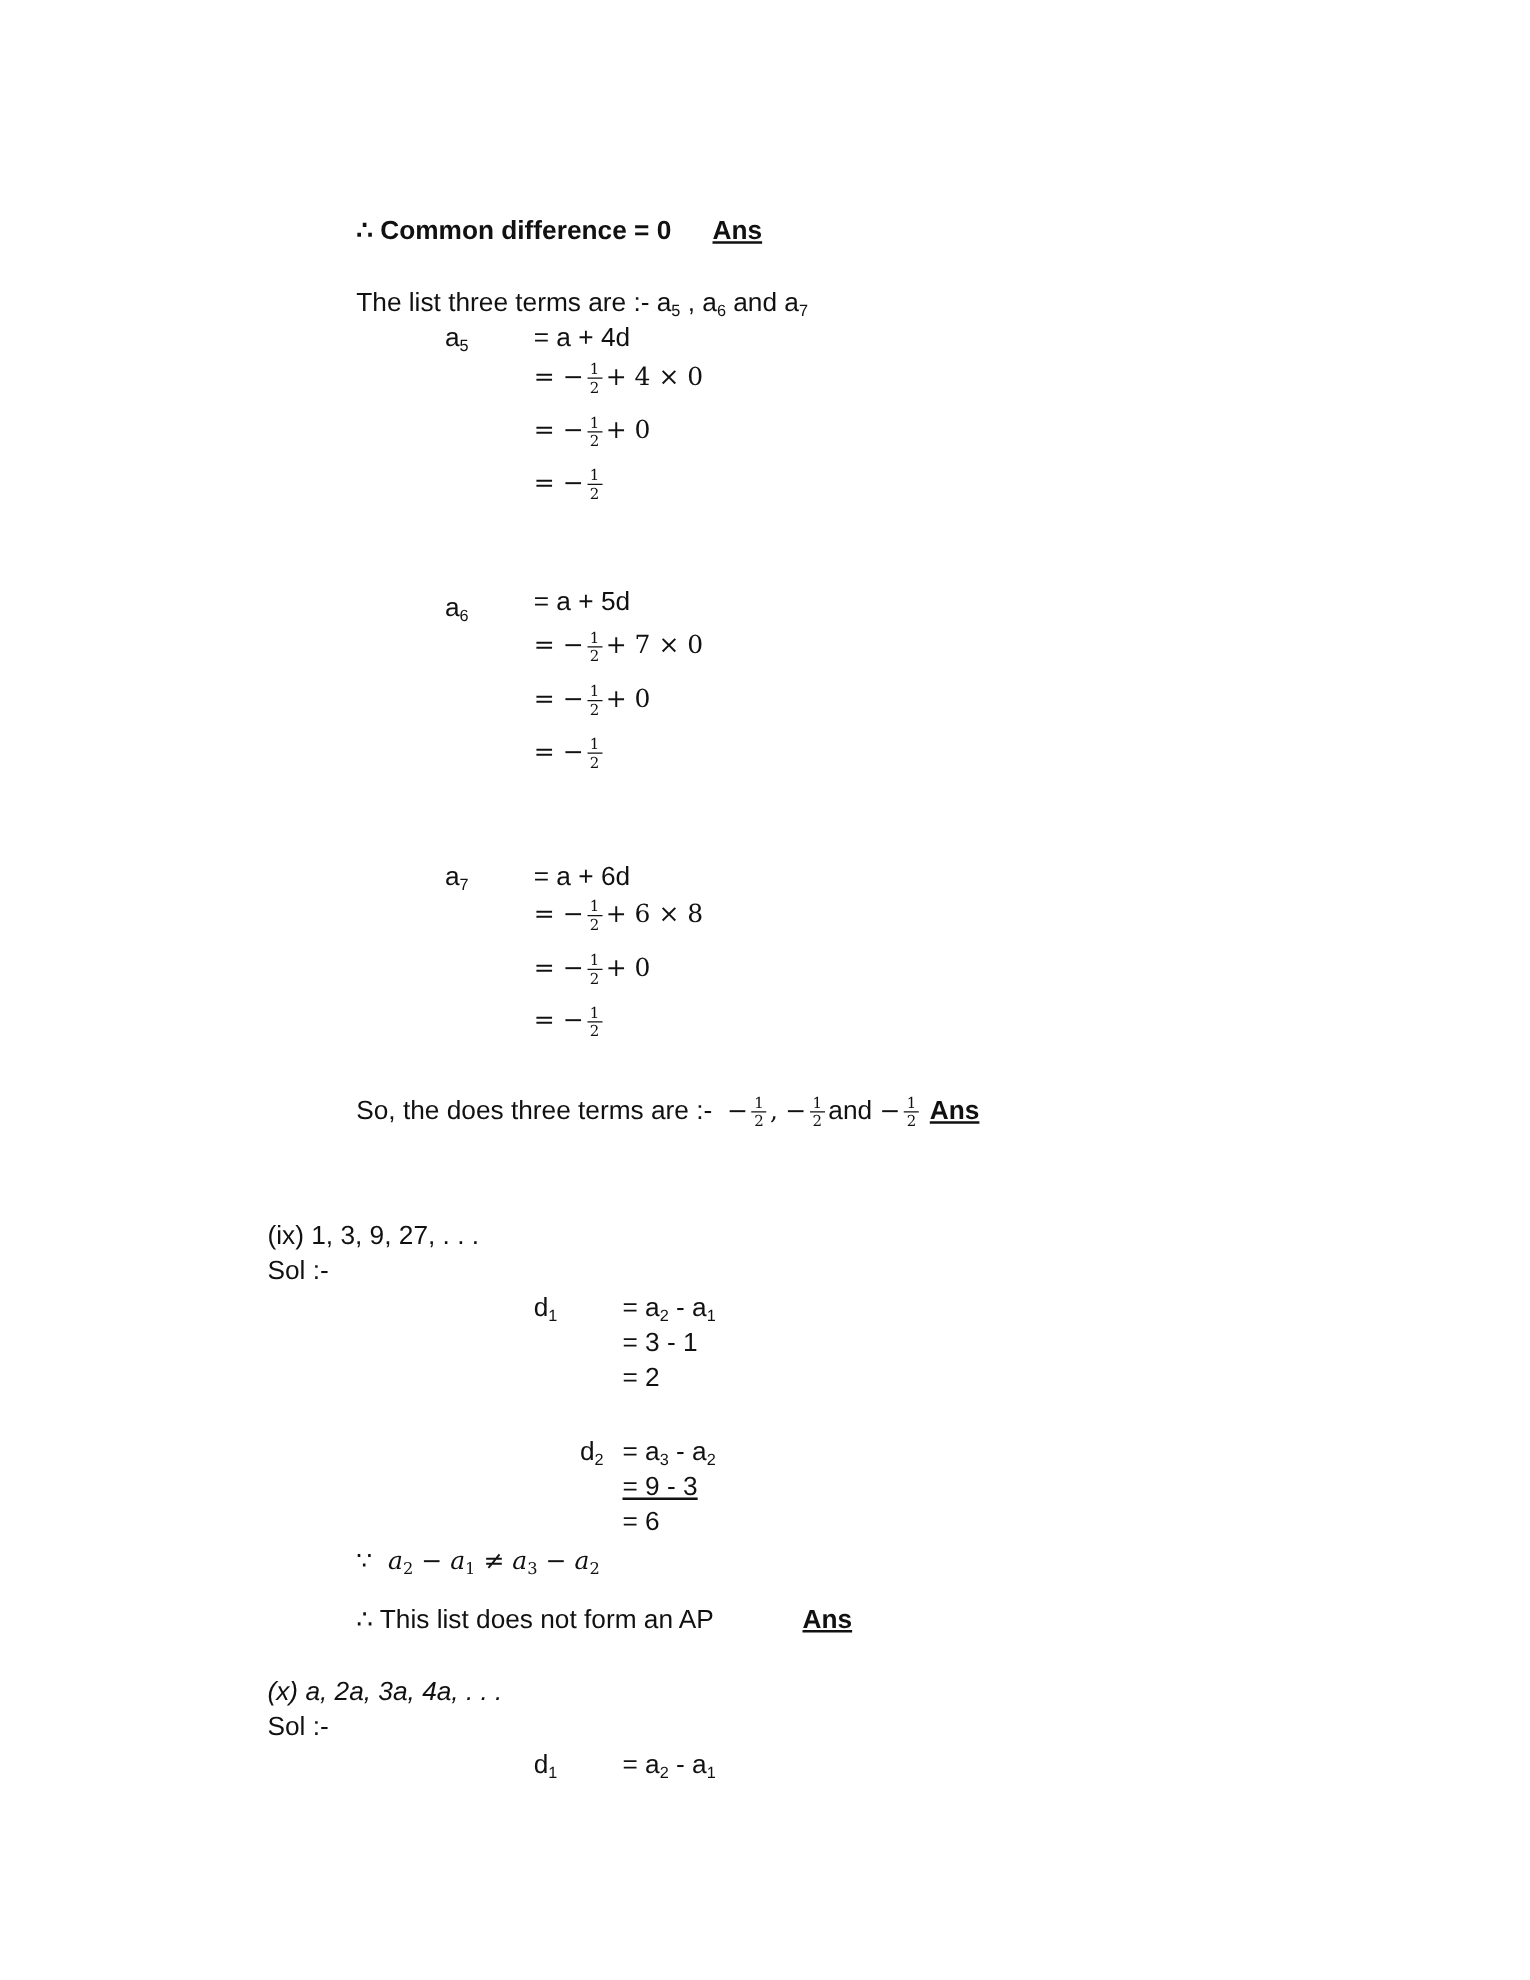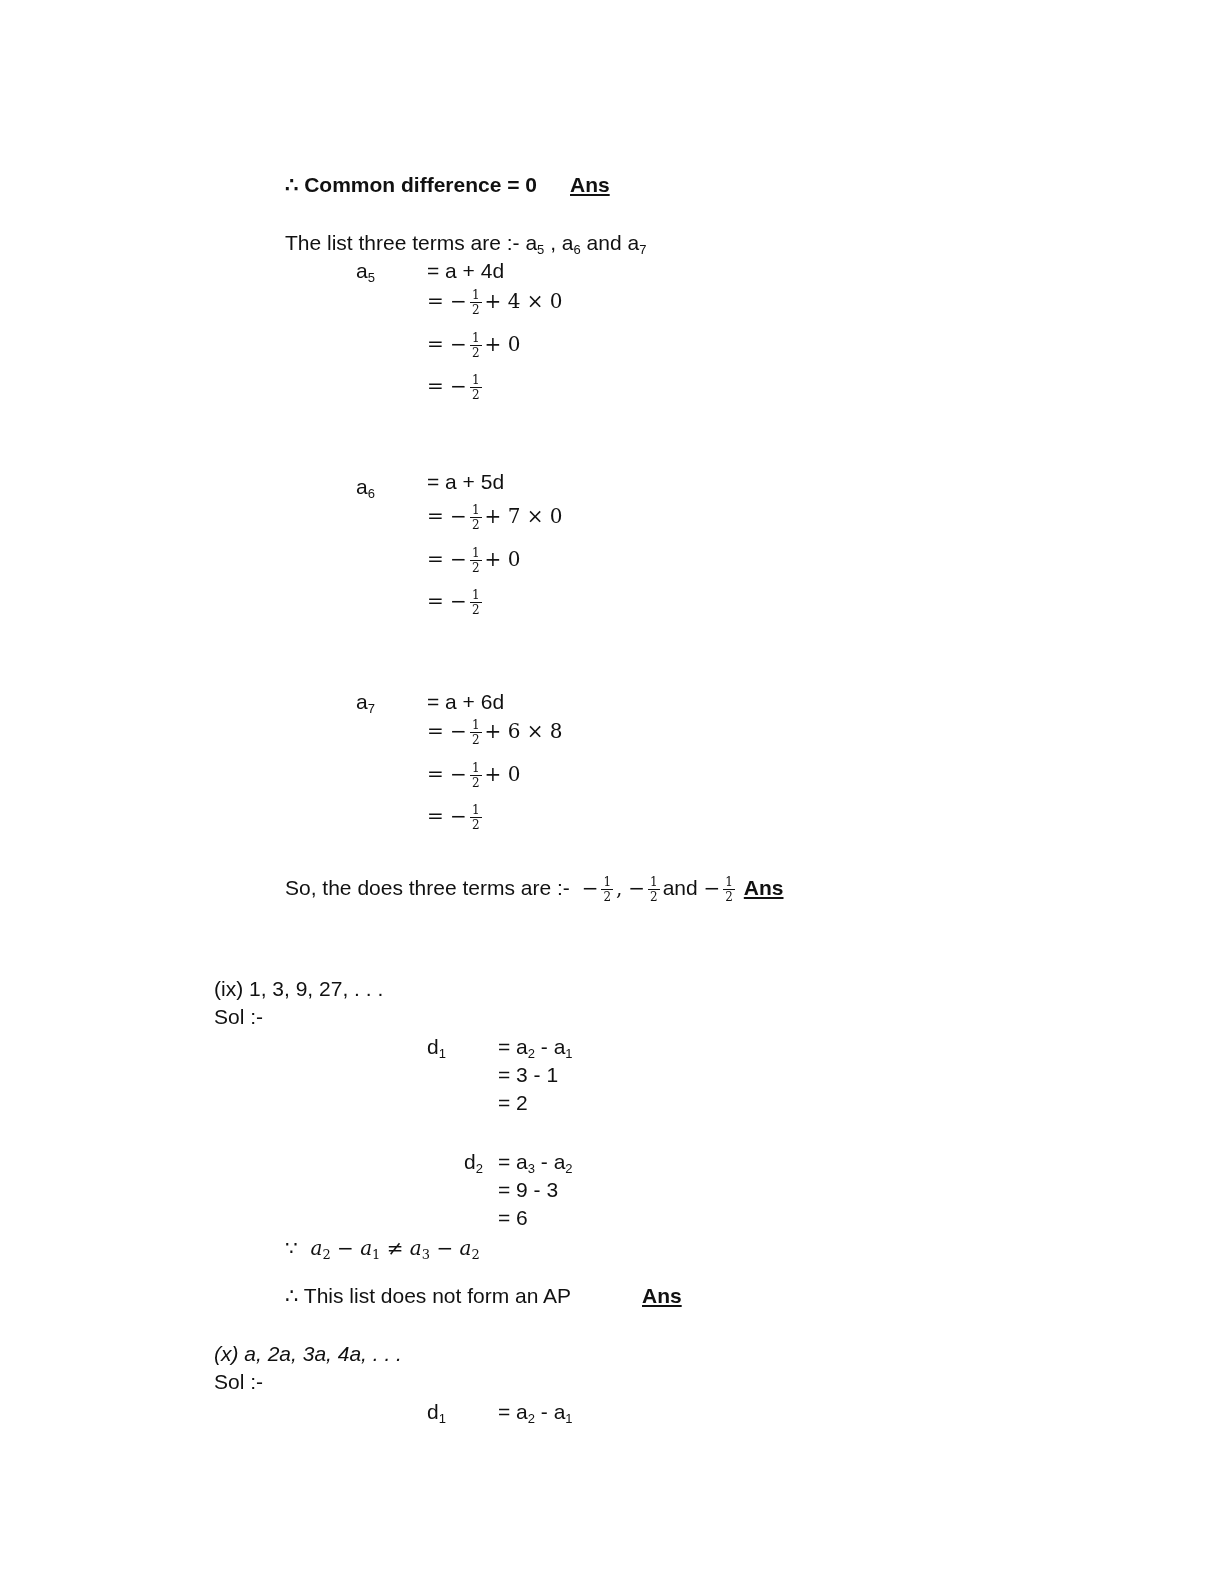--- a/index.html
+++ b/index.html
@@ -55,21 +55,21 @@
 <div class="abs" style="left:214px;top:978px;">(ix) 1, 3, 9, 27, . . .</div>
 <div class="abs" style="left:214px;top:1006px;">Sol :-</div>
 
 <div class="abs" style="left:427px;top:1036px;"><span>d</span><sub>1</sub></div>
 <div class="abs" style="left:498px;top:1036px;"><span>= a</span><sub>2</sub><span> - a</span><sub>1</sub></div>
 <div class="abs" style="left:498px;top:1064px;">= 3 - 1</div>
 <div class="abs" style="left:498px;top:1092px;">= 2</div>
 
 <div class="abs" style="left:427px;top:1151px;margin-left:37px;"><span>d</span><sub>2</sub></div>
 <div class="abs" style="left:498px;top:1151px;"><span>= a</span><sub>3</sub><span> - a</span><sub>2</sub></div>
-<div class="abs" style="left:498px;top:1179px;">= 9 - 3</div>
+<div class="abs" style="left:498px;top:1179px;text-decoration:underline;">= 9 - 3</div>
 <div class="abs" style="left:498px;top:1207px;">= 6</div>
 
 <div class="abs math" style="left:285px;top:1238px;">
   <span>∵</span>&nbsp;
   <span class="mi">a</span><sub>2</sub><span> − </span><span class="mi">a</span><sub>1</sub><span> ≠ </span><span class="mi">a</span><sub>3</sub><span> − </span><span class="mi">a</span><sub>2</sub>
 </div>
 
 <div class="abs" style="left:285px;top:1285px;">∴ This list does not form an AP</div>
 <div class="abs ans" style="left:642px;top:1285px;">Ans</div>
 

